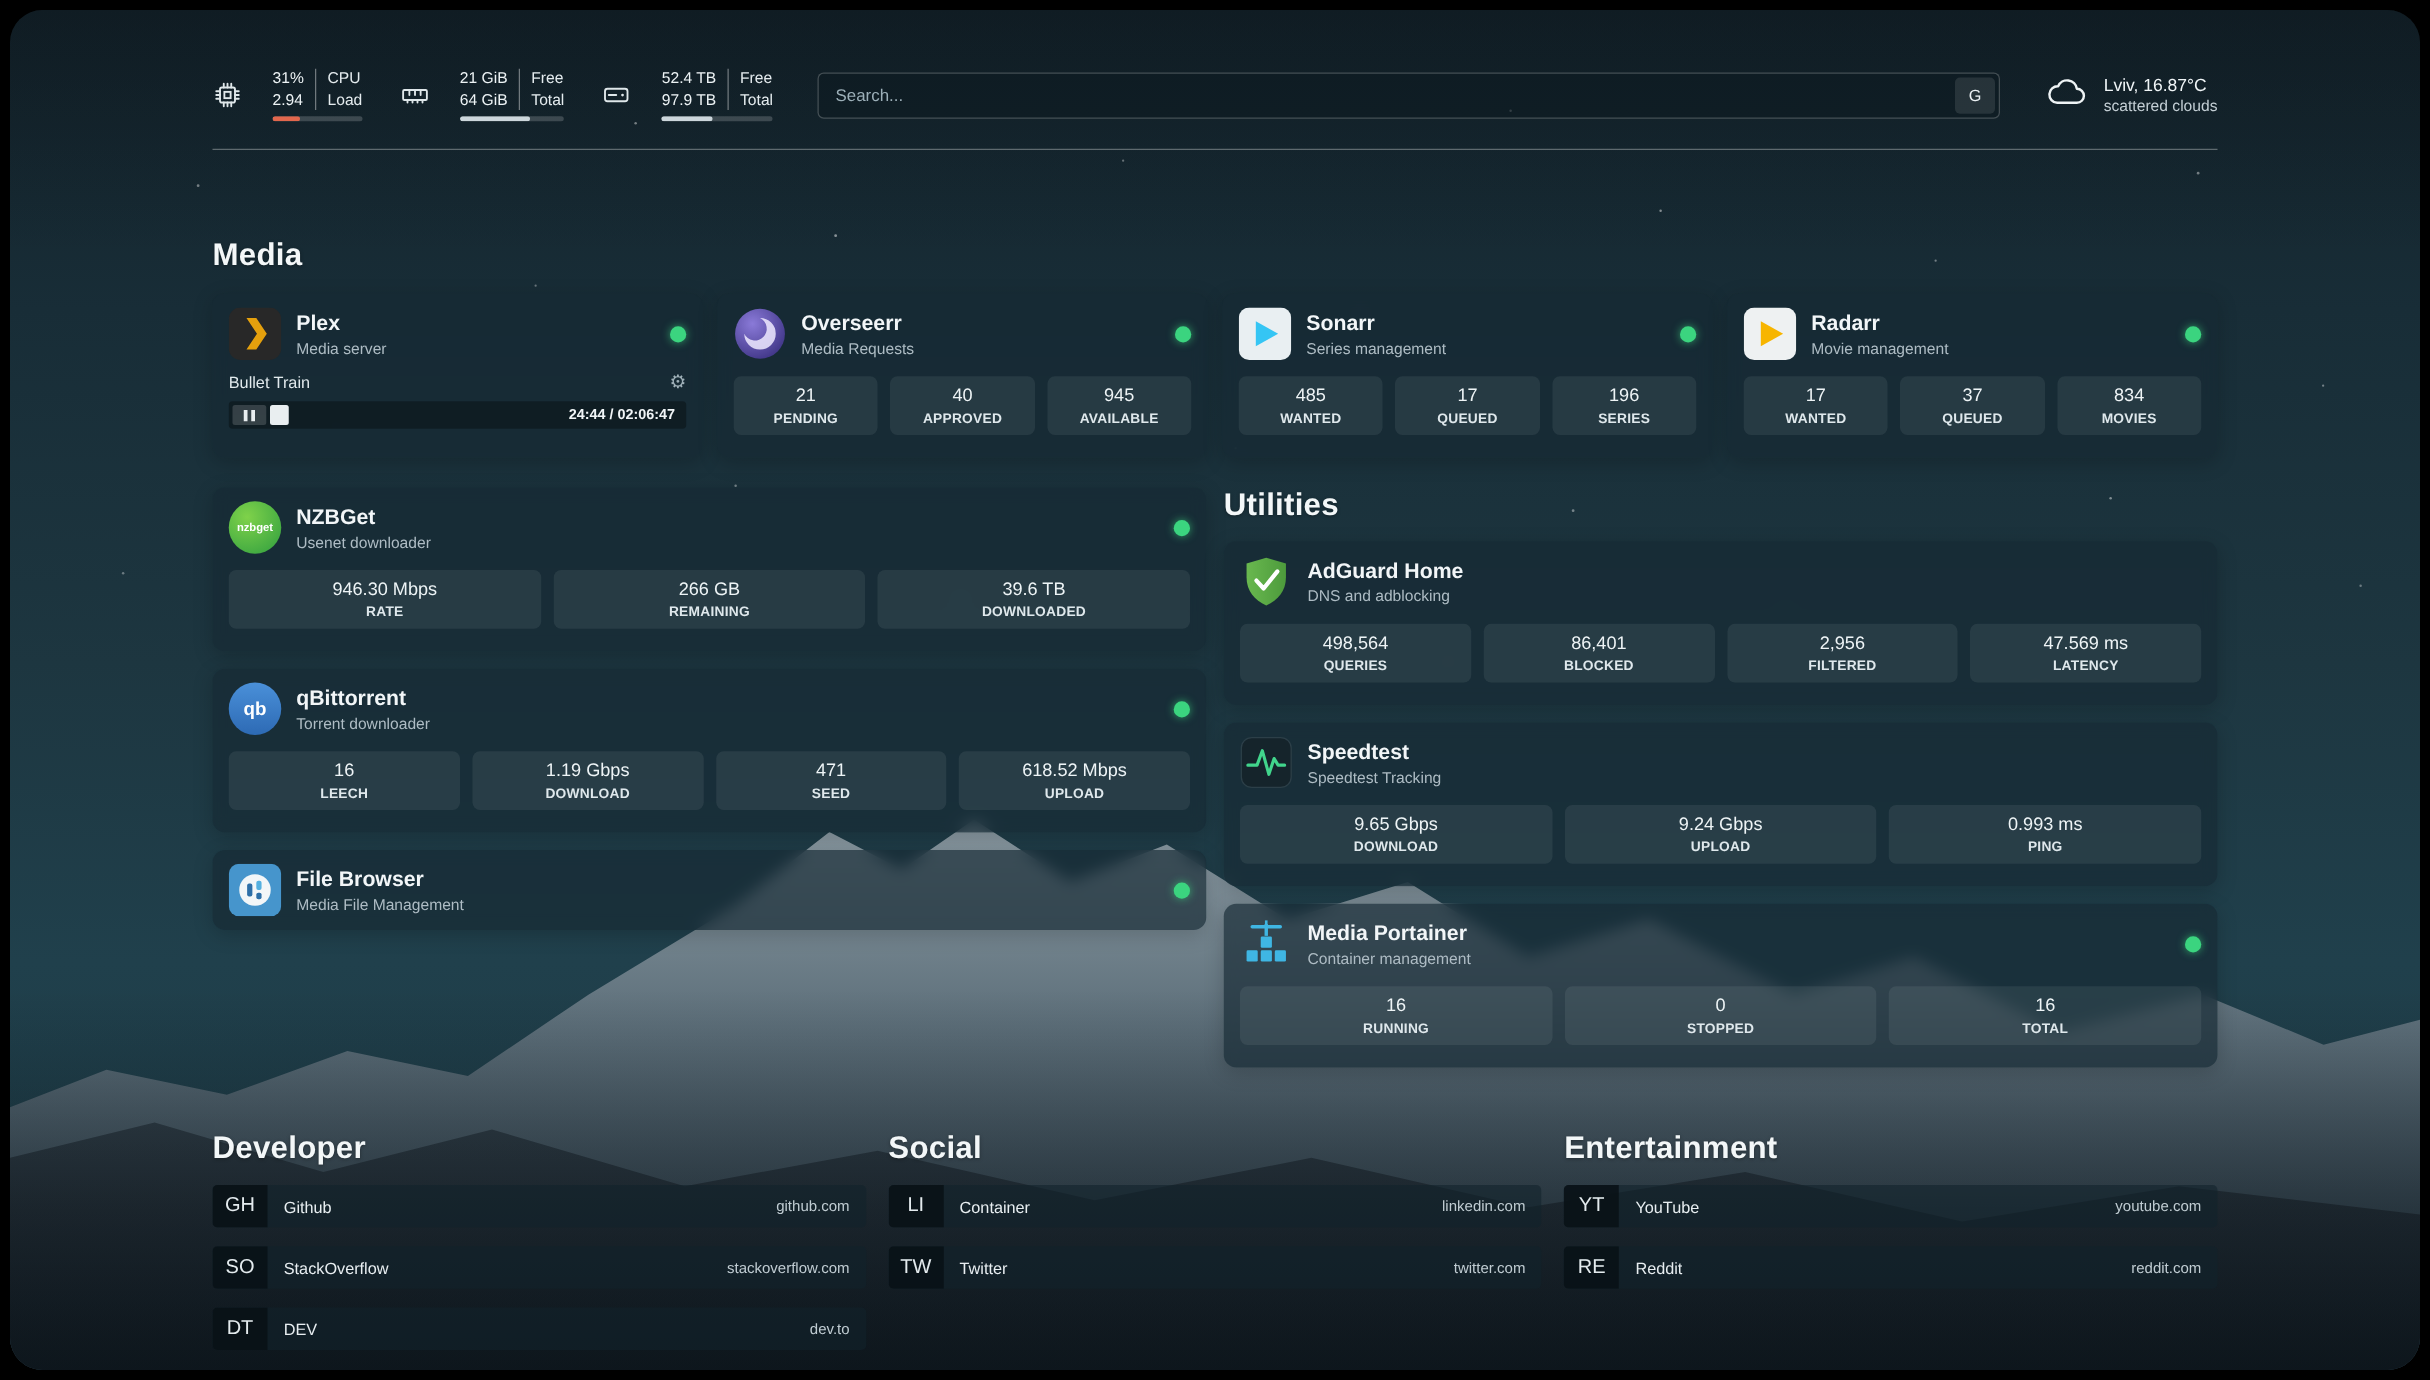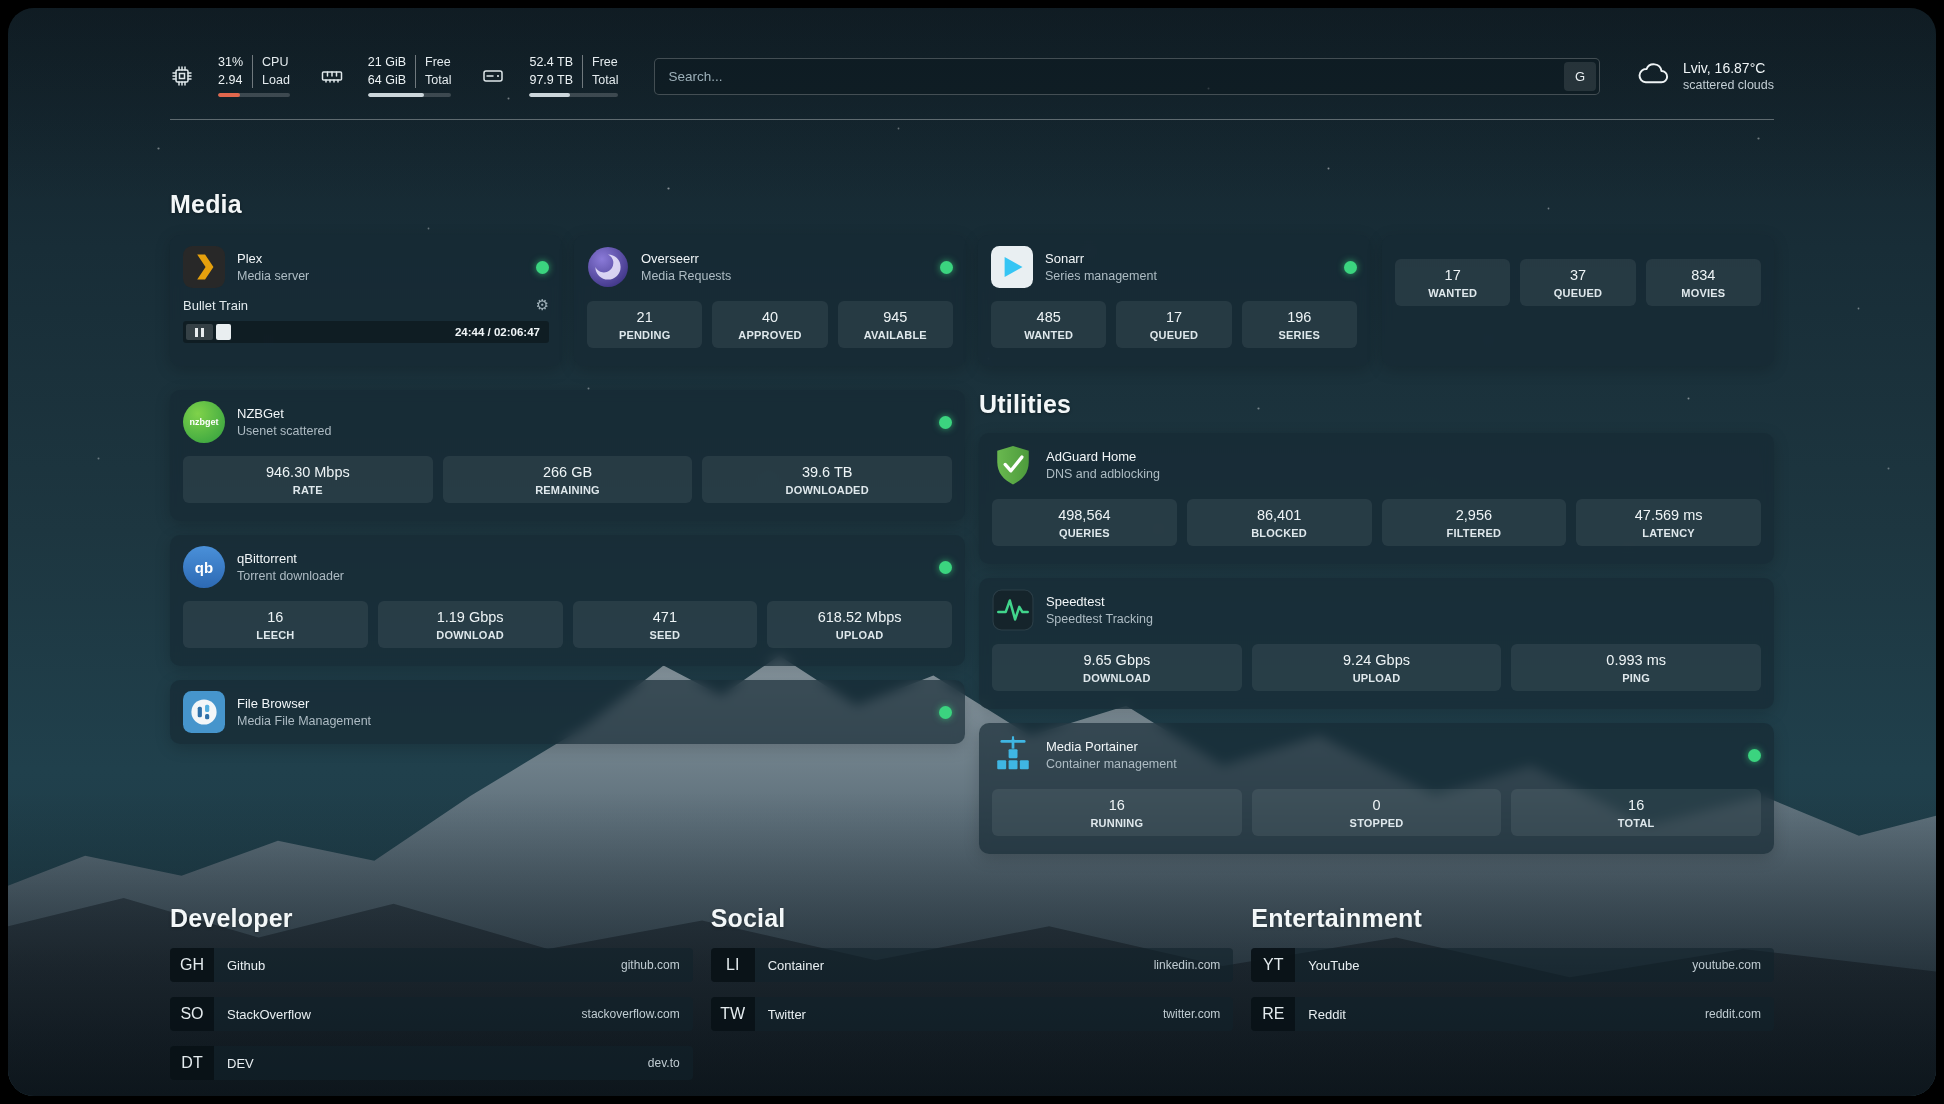--- a/index.html
+++ b/index.html
@@ -69,21 +69,21 @@
   .media-grid { display:grid; grid-template-columns:repeat(4,1fr); gap:12px; margin-top:16px; }
   .card {
     background:rgba(22,42,52,.68); border-radius:10px; padding:11px 13px;
     box-shadow:0 4px 16px rgba(0,0,0,.18); backdrop-filter:blur(6px);
   }
   .media-grid .card, .duo .card.with-stats { height:131px; }
   .app-head { display:flex; align-items:center; gap:12px; }
   .app-icon { width:42px; height:42px; flex:none; display:flex; align-items:center; justify-content:center; }
   .app-icon svg { width:42px; height:42px; }
   .icon-circle { width:42px; height:42px; border-radius:50%; display:flex; align-items:center; justify-content:center; color:#fff; }
-  .app-name { font-size:13px; color:#f2f6f8; font-weight:400; }
+  .app-name { font-size:17px; color:#f2f6f8; font-weight:700; }
   .app-sub { font-size:12.5px; color:#aebcc4; margin-top:3px; }
   .dot { width:13px; height:13px; border-radius:50%; background:#3bd47f; margin-left:auto; box-shadow:0 0 7px rgba(59,212,127,.7); flex:none; }
   .stats { display:flex; gap:10px; margin-top:13px; }
   .stat { flex:1; background:rgba(255,255,255,.07); border-radius:6px; text-align:center; padding:8px 4px 7px; }
   .stat-value { font-size:14.5px; color:#eef4f6; white-space:nowrap; }
   .stat-label { font-size:11px; font-weight:700; color:#dfe8ec; margin-top:4px; letter-spacing:.2px; }
   
   .plex-now { display:flex; align-items:center; justify-content:space-between; margin-top:8px; }
   .now-title { font-size:13px; color:#e2eaed; }
   .gear { font-size:15px; color:#9fb0b8; cursor:pointer; }
@@ -310,20 +310,33 @@
               <div class="stat-label">QUEUED</div>
             </div>
             <div class="stat">
               <div class="stat-value">196</div>
               <div class="stat-label">SERIES</div>
             </div>
           </div>
         </div>
 
         <div class="card">
+          <div class="app-head">
+            <span class="app-icon">
+              <svg viewBox="0 0 40 40">
+                  <rect width="40" height="40" rx="8" fill="#eef1f2"></rect>
+                  <path d="M13 10.5l17 9.5-17 9.5z" fill="#f7b500"></path>
+                </svg>
+            </span>
+            <div class="app-titles">
+              <div class="app-name">Radarr</div>
+              <div class="app-sub">Movie management</div>
+            </div>
+            <span class="dot"></span>
+          </div>
           <div class="stats">
             <div class="stat">
               <div class="stat-value">17</div>
               <div class="stat-label">WANTED</div>
             </div>
             <div class="stat">
               <div class="stat-value">37</div>
               <div class="stat-label">QUEUED</div>
             </div>
             <div class="stat">
@@ -338,21 +351,21 @@
     <div class="duo">
       <div class="col">
 
         <div class="card with-stats">
           <div class="app-head">
             <span class="app-icon">
               <span class="icon-circle" style="background:radial-gradient(circle at 35% 30%, #7fd24a, #2f9e3f); font-size:9px; font-weight:700;">nzbget</span>
             </span>
             <div class="app-titles">
               <div class="app-name">NZBGet</div>
-              <div class="app-sub">Usenet scattered</div>
+              <div class="app-sub">Usenet downloader</div>
             </div>
             <span class="dot"></span>
           </div>
           <div class="stats">
             <div class="stat">
               <div class="stat-value">946.30 Mbps</div>
               <div class="stat-label">RATE</div>
             </div>
             <div class="stat">
               <div class="stat-value">266 GB</div>

